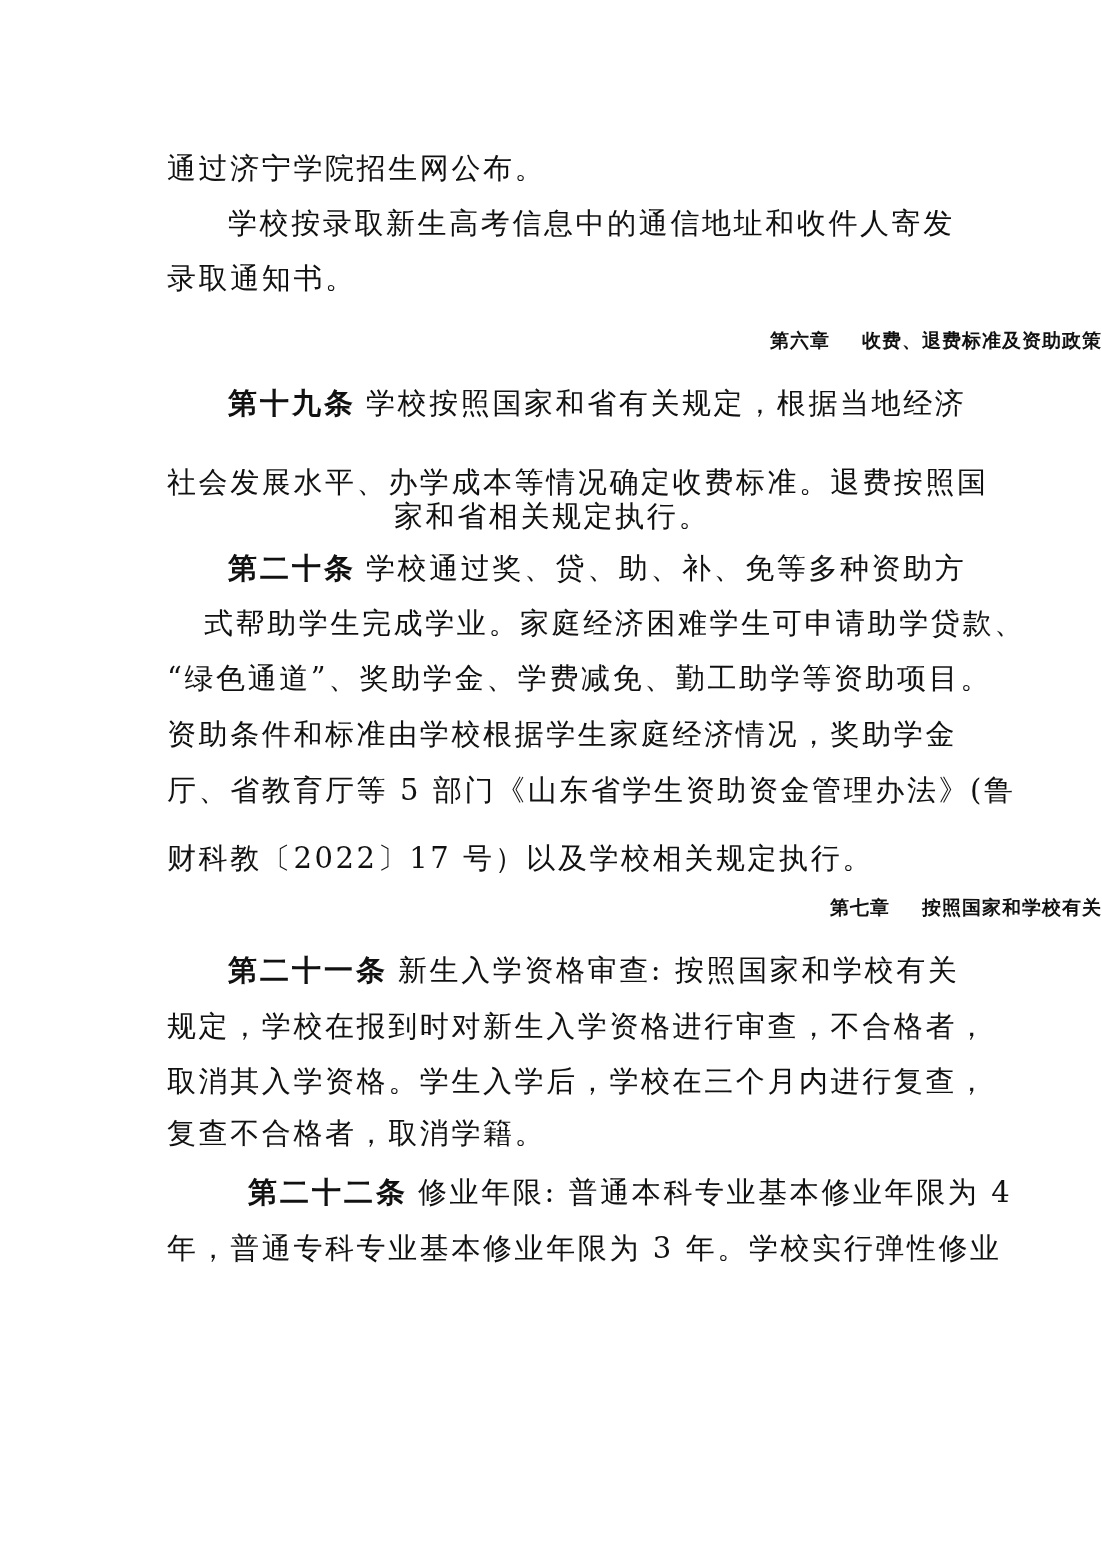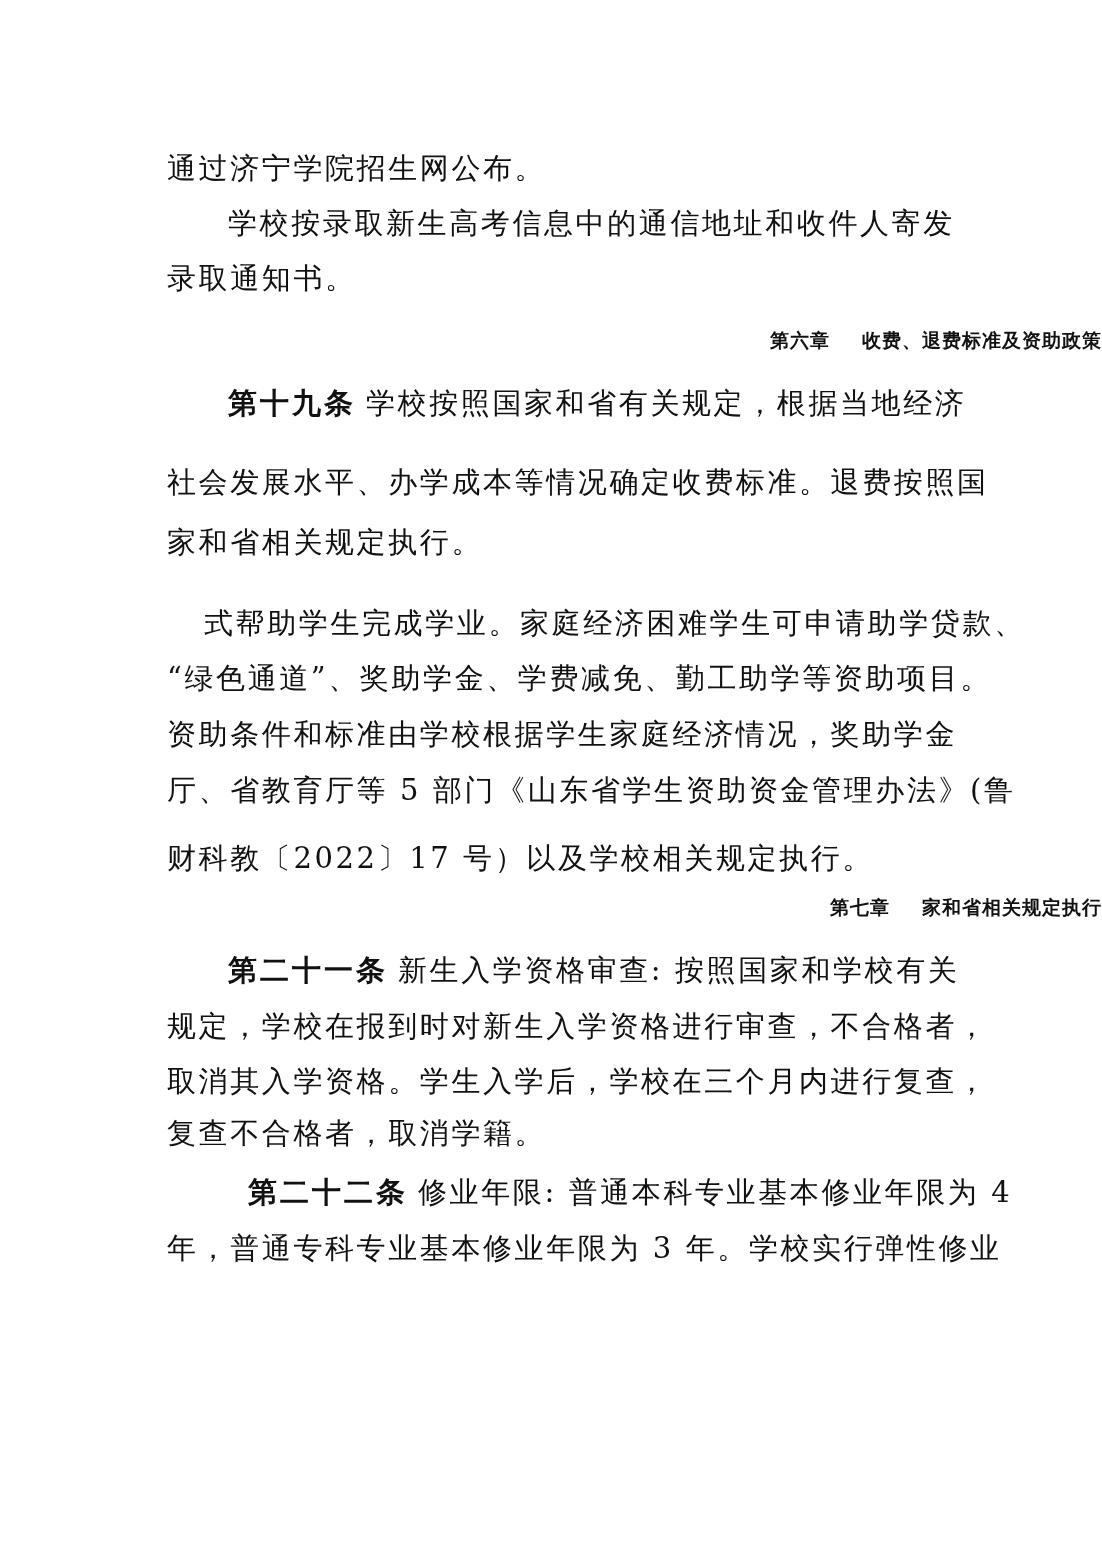--- a/index.html
+++ b/index.html
@@ -25,30 +25,33 @@
   <div class="line" style="top:260px;">录取通知书。</div>
 
   <div class="heading" style="top:322px;">
     <span>第六章</span><span class="gap"></span><span>收费、退费标准及资助政策</span>
   </div>
 
   <div class="line indent" style="top:385px;">
     <span class="art">第十九条</span><span>学校按照国家和省有关规定，根据当地经济</span>
   </div>
   <div class="line" style="top:440px;margin-top:24px;">社会发展水平、办学成本等情况确定收费标准。退费按照国</div>
-  <div class="line" style="top:524px;">家和省相关规定执行。</div>
+  <div class="line" style="top:498px;text-align:center;">家和省相关规定执行。</div>
 
+  <div class="line indent" style="top:550px;">
+    <span class="art">第二十条</span><span>学校通过奖、贷、助、补、免等多种资助方</span>
+  </div>
   <div class="line" style="top:605px;margin-left:37px;">式帮助学生完成学业。家庭经济困难学生可申请助学贷款、</div>
   <div class="line" style="top:660px;">“绿色通道”、奖助学金、学费减免、勤工助学等资助项目。</div>
   <div class="line" style="top:716px;">资助条件和标准由学校根据学生家庭经济情况，奖助学金</div>
   <div class="line" style="top:772px;">厅、省教育厅等 5 部门《山东省学生资助资金管理办法》(鲁</div>
   <div class="line" style="top:828px;margin-top:12px;">财科教〔2022〕17 号）以及学校相关规定执行。</div>
 
   <div class="heading" style="top:889px;">
-    <span>第七章</span><span class="gap"></span><span>家和省相关规定执行</span>
+    <span>第七章</span><span class="gap"></span><span>按照国家和学校有关</span>
   </div>
 
   <div class="line indent" style="top:952px;">
     <span class="art">第二十一条</span><span>新生入学资格审查: 按照国家和学校有关</span>
   </div>
   <div class="line" style="top:1008px;">规定，学校在报到时对新生入学资格进行审查，不合格者，</div>
   <div class="line" style="top:1063px;">取消其入学资格。学生入学后，学校在三个月内进行复查，</div>
   <div class="line" style="top:1118px;font-family:Liberation Mono, monospace;">复查不合格者，取消学籍。</div>
 
   <div class="line indent" style="top:1174px;margin-left:20px;">

